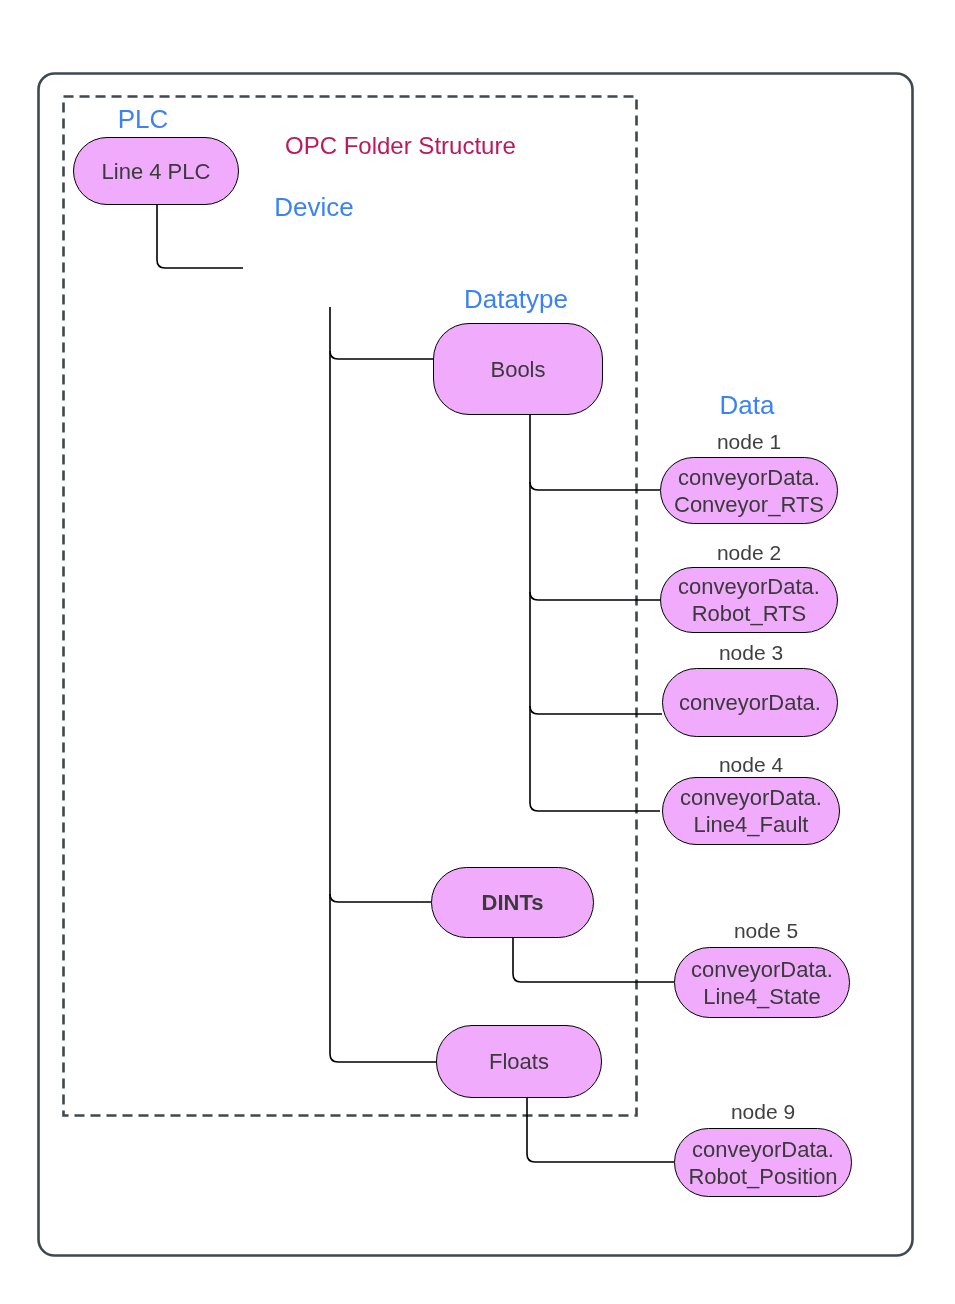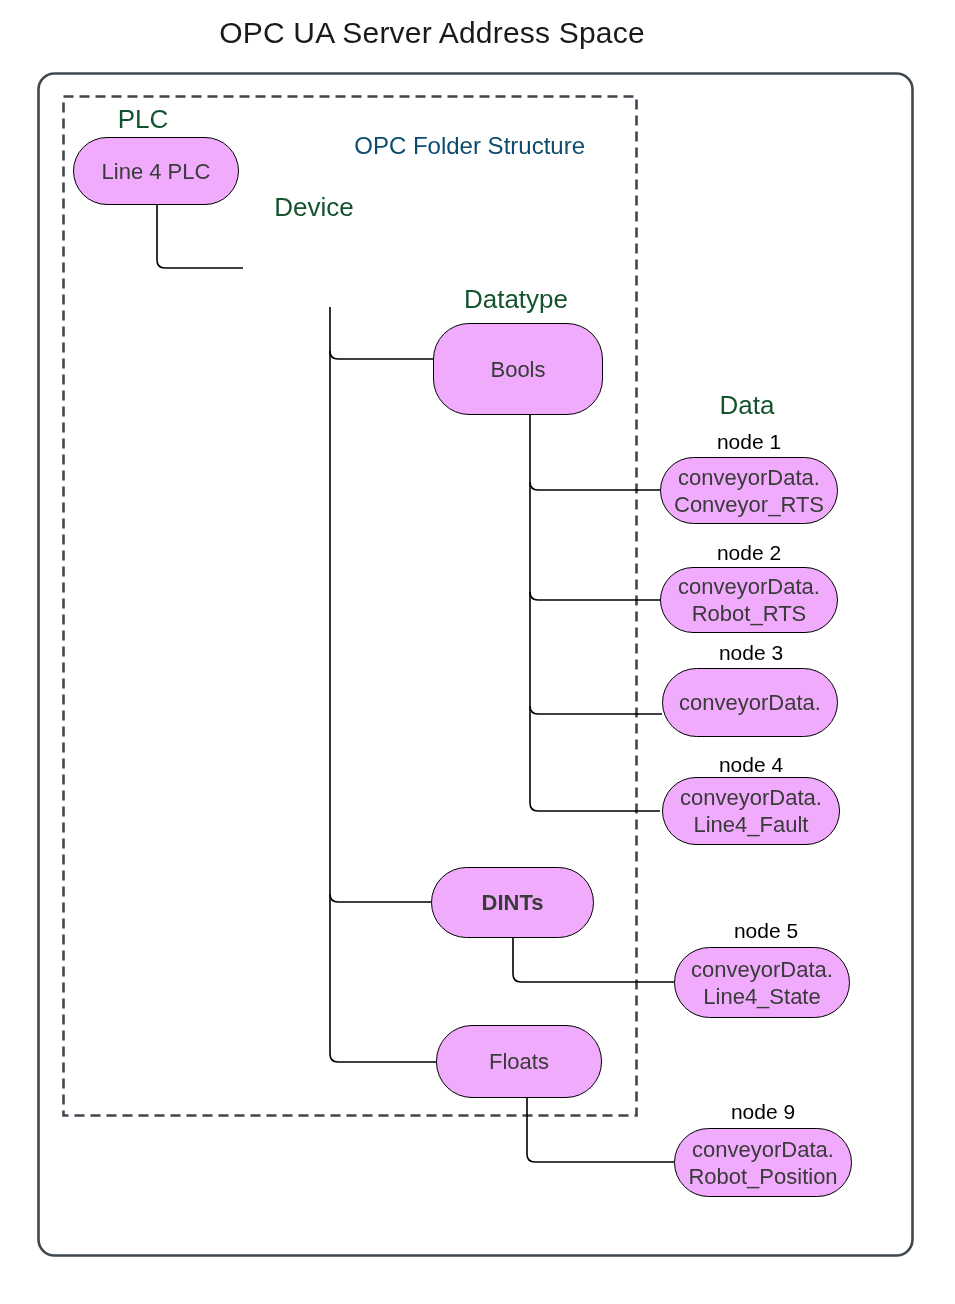--- a/index.html
+++ b/index.html
@@ -30,43 +30,43 @@
     font-size: 30px;
     color: #1a1a1a;
     letter-spacing: 0.2px;
     z-index: 3;
   }
   .lvl-label {
     position: absolute;
     width: 160px;
     text-align: center;
     font-size: 26px;
-    color: #14532d;
+    color: #3b82f6;
     z-index: 3;
   }
   .lvl-plc      { left: 63px;  top: 104px; }
   .lvl-device   { left: 234px; top: 192px; }
   .lvl-datatype { left: 436px; top: 284px; }
   .lvl-data     { left: 667px; top: 390px; }
   .red-note {
     position: absolute;
     left: 285px;
     top: 132px;
     width: 300px;
-    text-align: right;
+    text-align: left;
     font-size: 24px;
-    color: #0c4a6e;
+    color: #be185d;
     z-index: 3;
   }
   .node-label {
     position: absolute;
     width: 150px;
     text-align: center;
     font-size: 21px;
-    color: #000000;
+    color: #404040;
     z-index: 3;
   }
   .nl-1 { left: 674px; top: 430px; }
   .nl-2 { left: 674px; top: 541px; }
   .nl-3 { left: 676px; top: 641px; }
   .nl-4 { left: 676px; top: 753px; }
   .nl-5 { left: 691px; top: 919px; }
   .nl-6 { left: 688px; top: 1100px; }
   .pill {
     position: absolute;
@@ -125,21 +125,20 @@
 
     <path d="M 530 592 Q 530 600 538 600 L 660 600" fill="none" stroke="#000000" stroke-width="1.6"></path>
 
     <path d="M 530 706 Q 530 714 538 714 L 662 714" fill="none" stroke="#000000" stroke-width="1.6"></path>
 
     <path d="M 513 938 L 513 974 Q 513 982 521 982 L 674 982" fill="none" stroke="#000000" stroke-width="1.6"></path>
 
     <path d="M 527 1098 L 527 1154 Q 527 1162 535 1162 L 674 1162" fill="none" stroke="#000000" stroke-width="1.6"></path>
   </svg>
 
-  <div class="title">OPC UA Server Address Space</div>
 
   <div class="red-note">OPC Folder Structure</div>
 
   <div class="lvl-label lvl-plc">PLC</div>
   <div class="lvl-label lvl-device">Device</div>
   <div class="lvl-label lvl-datatype">Datatype</div>
   <div class="lvl-label lvl-data">Data</div>
 
   <div class="pill pill-plc">
     <span class="ln">Line 4 PLC</span>

